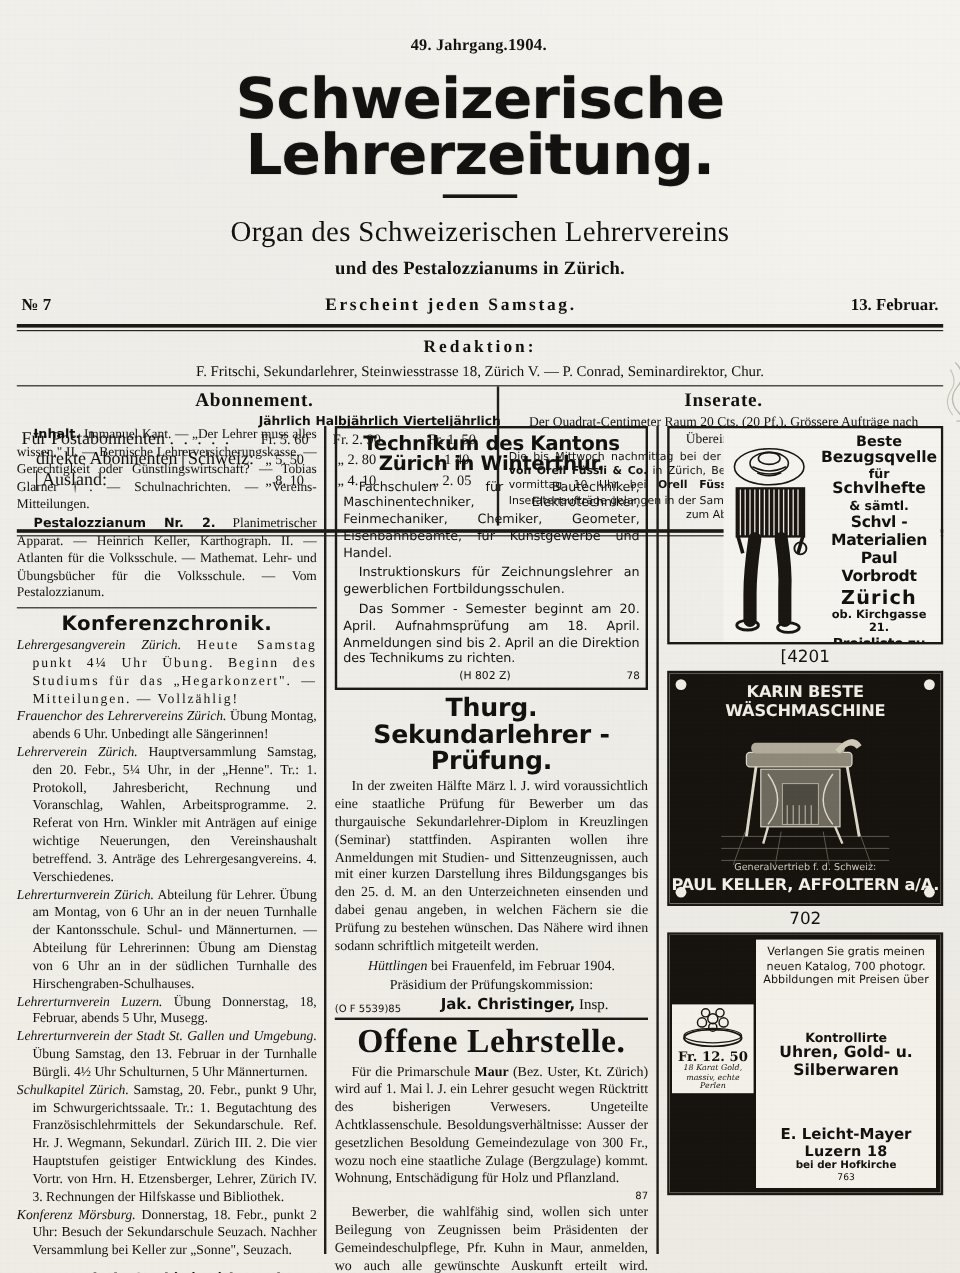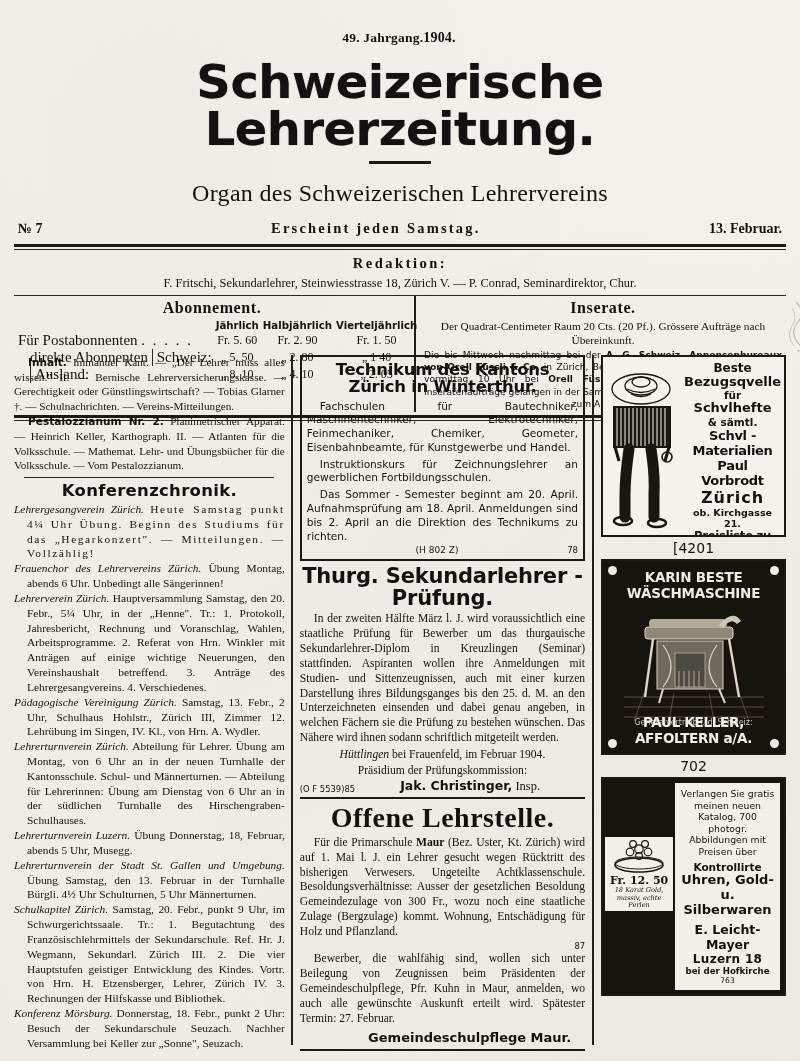--- a/index.html
+++ b/index.html
@@ -135,21 +135,21 @@
   .ref-row .mid{font-size:9px;}
 
   .foot-flex{display:flex;justify-content:space-between;align-items:flex-end;}
   .tiny{font-size:8.4px;font-family:"DejaVu Sans",sans-serif;}
 
   
   .cad{border:2px solid #1d1a16;margin-bottom:3px;position:relative;overflow:hidden;}
   .cad-num{text-align:center;font-size:14px;font-family:"DejaVu Sans",sans-serif;margin:1px 0 3px;}
 
   
-  .vorb{height:178px;display:flex;background:#f5f3ee;}
+  .vorb{height:178px;display:flex;background:#f5f3ee;margin-left:45px;}
   .vorb-img{width:78px;position:relative;}
   .vorb-txt{flex:1;text-align:center;font-family:"DejaVu Sans",sans-serif;font-weight:bold;
     padding:4px 3px 2px;display:flex;flex-direction:column;justify-content:space-between;}
   .vb1{font-size:12px;line-height:1.18;}
   .vb2{font-size:13px;line-height:1.1;}
   .vb3{font-size:10.5px;}
   .vb4{font-size:13px;letter-spacing:-0.3px;}
   .vb5{font-size:16px;letter-spacing:1px;}
   .vb6{font-size:9.5px;}
   .vb7{font-size:11.5px;letter-spacing:-0.2px;}
@@ -195,20 +195,21 @@
 
     <div class="mh-row">
       <div class="jahr">49. Jahrgang.</div>
       <div class="year">1904.</div>
     </div>
 
     <div class="bigtitle">Schweizerische Lehrerzeitung.</div>
     <div class="rule-short"></div>
 
     <div class="organ">Organ des Schweizerischen Lehrervereins</div>
+    <div class="organ2">und des Pestalozzianums in Zürich.</div>
 
     <div class="issue-row">
       <div class="no">№ 7</div>
       <div class="ersch">Erscheint jeden Samstag.</div>
       <div class="date">13. Februar.</div>
     </div>
 
     <div class="hr-thick"></div>
     <div class="hr-thin"></div>
 
@@ -292,22 +293,20 @@
       <div class="rule-mid"></div>
 
       <div class="konf-h">Konferenzchronik.</div>
 
       <p class="ent"><i>Lehrergesangverein Zürich.</i>
         <span class="sp">Heute Samstag punkt 4¼ Uhr Übung. Beginn des Studiums für das „Hegarkonzert". — Mitteilungen. — Vollzählig!</span></p>
       <p class="ent"><i>Frauenchor des Lehrervereins Zürich.</i>
         <span>Übung Montag, abends 6 Uhr. Unbedingt alle Sängerinnen!</span></p>
       <p class="ent"><i>Lehrerverein Zürich.</i>
         <span>Hauptversammlung Samstag, den 20. Febr., 5¼ Uhr, in der „Henne". Tr.: 1. Protokoll, Jahresbericht, Rechnung und Voranschlag, Wahlen, Arbeitsprogramme. 2. Referat von Hrn. Winkler mit Anträgen auf einige wichtige Neuerungen, den Vereinshaushalt betreffend. 3. Anträge des Lehrergesangvereins. 4. Verschiedenes.</span></p>
-      <p class="ent"><i>Pädagogische Vereinigung Zürich.</i>
-        <span>Samstag, 13. Febr., 2 Uhr, Schulhaus Hohlstr., Zürich III, Zimmer 12. Lehrübung im Singen, IV. Kl., von Hrn. A. Wydler.</span></p>
       <p class="ent"><i>Lehrerturnverein Zürich.</i>
         <span>Abteilung für Lehrer. Übung am Montag, von 6 Uhr an in der neuen Turnhalle der Kantonsschule. Schul- und Männerturnen. — Abteilung für Lehrerinnen: Übung am Dienstag von 6 Uhr an in der südlichen Turnhalle des Hirschengraben-Schulhauses.</span></p>
       <p class="ent"><i>Lehrerturnverein Luzern.</i>
         <span>Übung Donnerstag, 18, Februar, abends 5 Uhr, Musegg.</span></p>
       <p class="ent"><i>Lehrerturnverein der Stadt St. Gallen und Umgebung.</i>
         <span>Übung Samstag, den 13. Februar in der Turnhalle Bürgli. 4½ Uhr Schulturnen, 5 Uhr Männerturnen.</span></p>
       <p class="ent"><i>Schulkapitel Zürich.</i>
         <span>Samstag, 20. Febr., punkt 9 Uhr, im Schwurgerichtssaale. Tr.: 1. Begutachtung des Französischlehrmittels der Sekundarschule. Ref. Hr. J. Wegmann, Sekundarl. Zürich III. 2. Die vier Hauptstufen geistiger Entwicklung des Kindes. Vortr. von Hrn. H. Etzensberger, Lehrer, Zürich IV. 3. Rechnungen der Hilfskasse und Bibliothek.</span></p>
       <p class="ent"><i>Konferenz Mörsburg.</i>
         <span>Donnerstag, 18. Febr., punkt 2 Uhr: Besuch der Sekundarschule Seuzach. Nachher Versammlung bei Keller zur „Sonne", Seuzach.</span></p>

